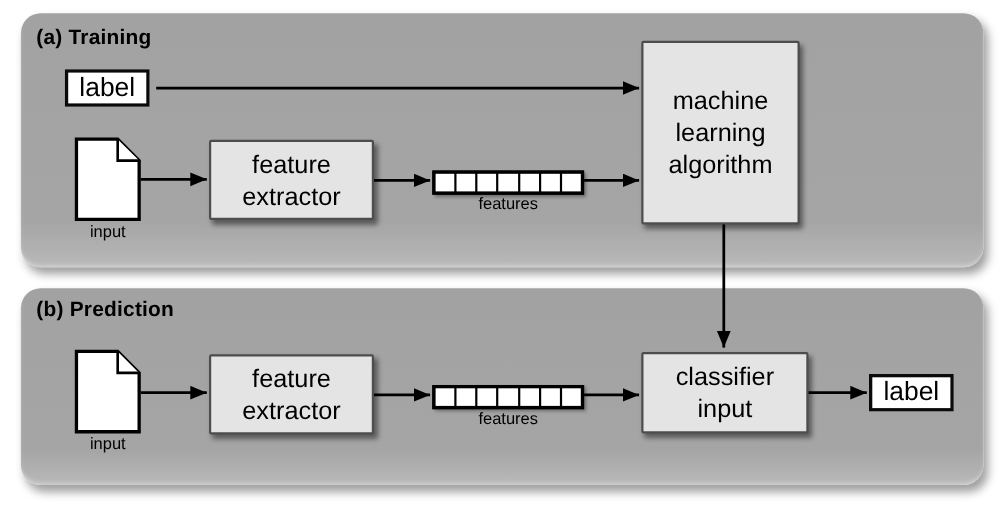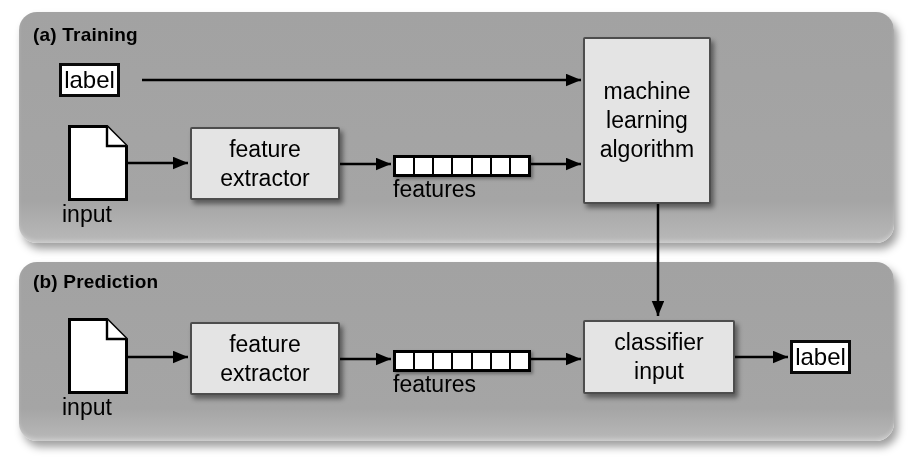--- a/index.html
+++ b/index.html
@@ -15,34 +15,34 @@
   }
   .panel-a{top:12px;height:231px;}
   .panel-b{top:262px;height:179px;}
   .panel-title{
     position:absolute;left:14px;margin:0;font-size:19px;font-weight:700;
     letter-spacing:0.2px;white-space:nowrap;
   }
   .panel-a .panel-title{top:12px;}
   .panel-b .panel-title{top:9px;}
   .io-box{
-    position:absolute;width:61px;height:34px;background:#ffffff;
+    position:absolute;width:77px;height:34px;background:#ffffff;
     border:3px solid #0a0a0a;box-sizing:border-box;
     display:flex;align-items:center;justify-content:center;
     font-size:24px;line-height:1;
   }
   .proc-box{
     position:absolute;background:#e4e4e4;border:2px solid #4d4d4d;
     border-radius:2px;box-sizing:border-box;
     display:flex;align-items:center;justify-content:center;text-align:center;
     font-size:23px;line-height:1.26;padding:2px;
     box-shadow:3px 4px 5px rgba(0,0,0,0.45);
   }
   .caption{
-    position:absolute;font-size:23px;line-height:1;
+    position:absolute;font-size:15px;line-height:1;text-align:center;
   }
   .doc{position:absolute;width:62px;height:78px;}
   .strip{
     position:absolute;width:138px;height:22px;box-sizing:border-box;
     border:3px solid #000;background:#000;display:flex;gap:2px;
     box-shadow:2px 2px 3px rgba(0,0,0,0.35);
   }
   .strip .cell{flex:1 1 0;background:#ffffff;}
   .arrows{position:absolute;left:0;top:0;width:913px;height:471px;pointer-events:none;}
 </style>
@@ -74,21 +74,21 @@
         <div class="cell"></div>
         <div class="cell"></div>
         <div class="cell"></div>
         <div class="cell"></div>
         <div class="cell"></div>
         <div class="cell"></div>
         <div class="cell"></div>
       </div>
     <div class="caption" style="left:374px;top:166px;width:138px;">features</div>
 
-    <div class="proc-box" style="left:564px;top:25px;width:128px;height:167px;">
+    <div class="proc-box" style="left:564px;top:25px;width:144px;height:167px;">
       <span>machine learning algorithm</span>
     </div>
   </section>
 
   <section class="panel panel-b">
     <h2 class="panel-title">(b) Prediction</h2>
 
     <div class="doc" style="left:48px;top:55px;">
       <svg width="62" height="78" viewBox="0 0 62 78">
         <path d="M2.5,2.5 L40,2.5 L59.5,22 L59.5,75.5 L2.5,75.5 Z" fill="#ffffff" stroke="#000000" stroke-width="3" stroke-linejoin="miter"></path>

